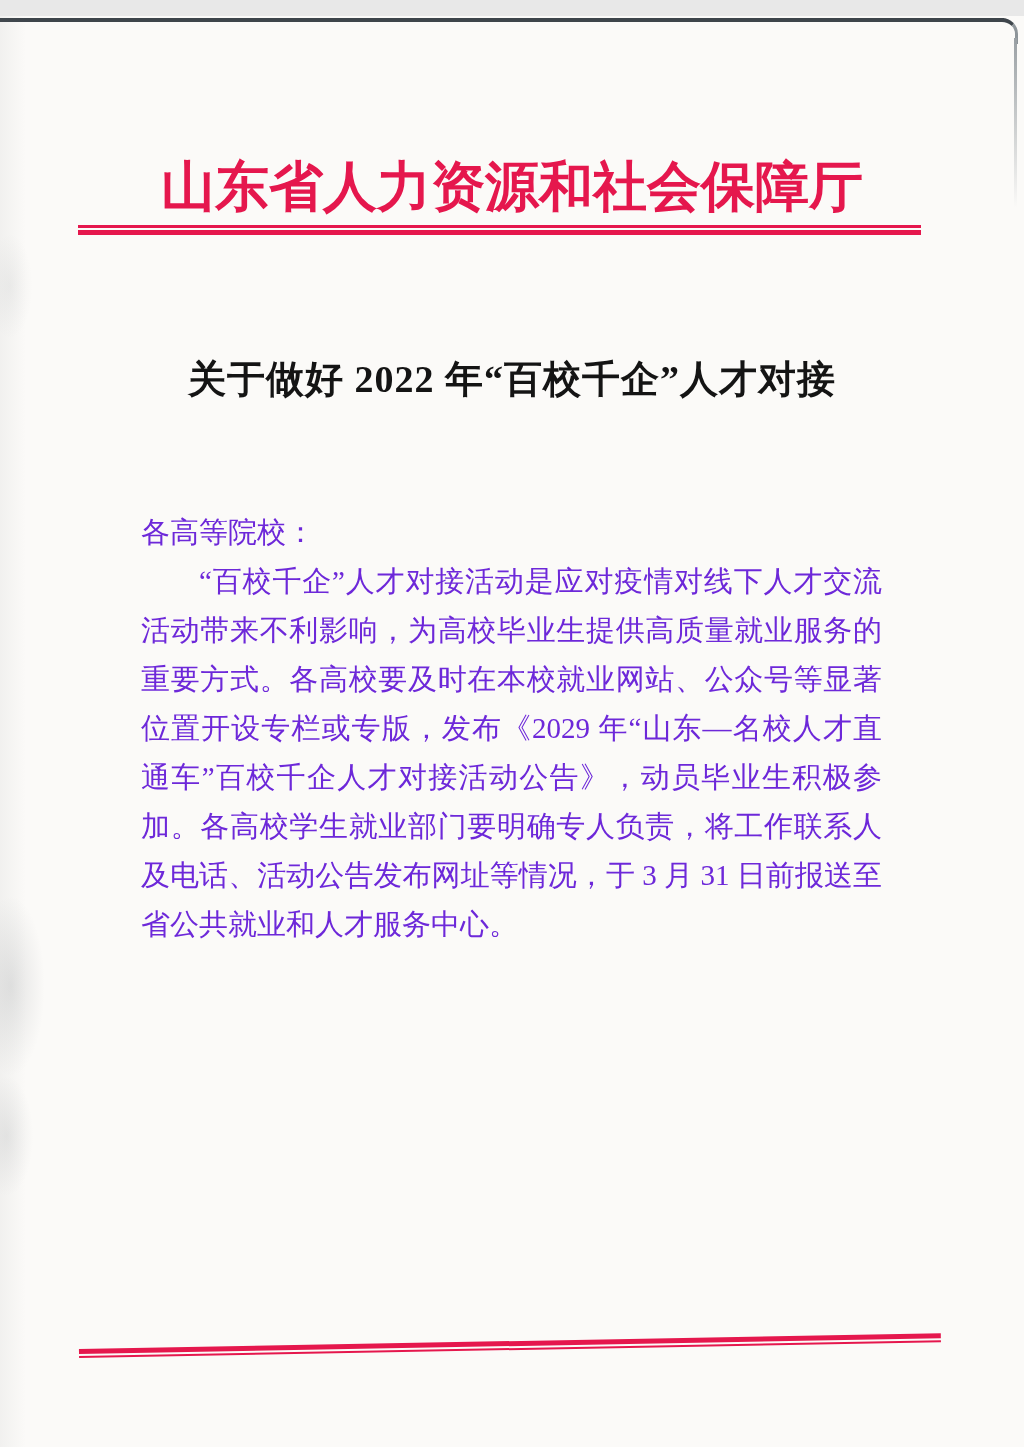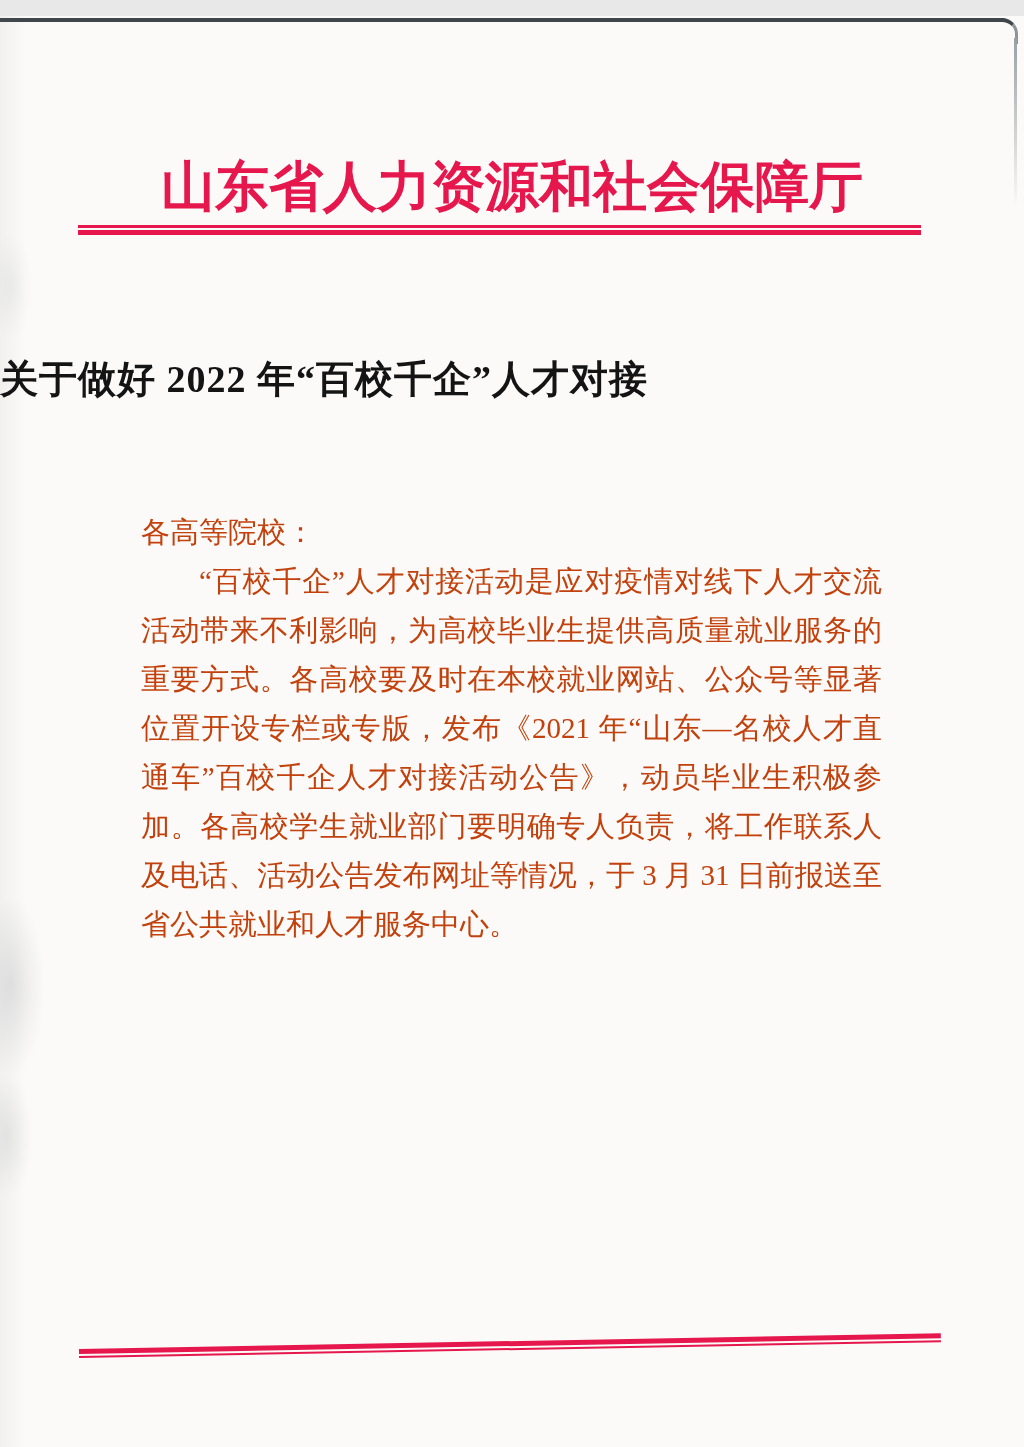--- a/index.html
+++ b/index.html
@@ -77,35 +77,35 @@
     top: 209px; left: 78px;
     width: 843px;
   }
   .header-rule .thin  { height: 3px; background: #e5174d; }
   .header-rule .thick { height: 5px; background: #e5174d; margin-top: 2px; }
   
   .doc-title {
     position: absolute;
     top: 337px; left: 0;
     width: 100%;
-    text-align: left;
+    text-align: center;
     color: #141414;
     font-weight: bold;
     font-size: 38px;
     line-height: 53px;
     letter-spacing: 1px;
   }
   
   .doc-body {
     position: absolute;
     top: 492px; left: 141px;
     width: 741px;
     font-size: 29px;
     line-height: 49px;
-    color: #c2410c;
+    color: #6d28d9;
     text-align: justify;
     text-justify: inter-ideograph;
   }
   .salutation { text-indent: 0; }
   .doc-body p {
     margin: 0;
     text-indent: 2em;
   }
   
   .footer-rule {
@@ -136,21 +136,21 @@
     <div class="thin"></div>
     <div class="thick"></div>
   </div>
 
   <div class="doc-title">
     <div>关于做好 2022 年“百校千企”人才对接</div>
   </div>
 
   <main class="doc-body">
     <div class="salutation">各高等院校：</div>
-    <p>“百校千企”人才对接活动是应对疫情对线下人才交流活动带来不利影响，为高校毕业生提供高质量就业服务的重要方式。各高校要及时在本校就业网站、公众号等显著位置开设专栏或专版，发布《2021 年“山东—名校人才直通车”百校千企人才对接活动公告》，动员毕业生积极参加。各高校学生就业部门要明确专人负责，将工作联系人及电话、活动公告发布网址等情况，于 3 月 31 日前报送至省公共就业和人才服务中心。</p>
+    <p>“百校千企”人才对接活动是应对疫情对线下人才交流活动带来不利影响，为高校毕业生提供高质量就业服务的重要方式。各高校要及时在本校就业网站、公众号等显著位置开设专栏或专版，发布《2029 年“山东—名校人才直通车”百校千企人才对接活动公告》，动员毕业生积极参加。各高校学生就业部门要明确专人负责，将工作联系人及电话、活动公告发布网址等情况，于 3 月 31 日前报送至省公共就业和人才服务中心。</p>
   </main>
 
   <div class="footer-rule">
     <div class="thick"></div>
     <div class="thin"></div>
   </div>
 
 </div>
 
 </body></html>

